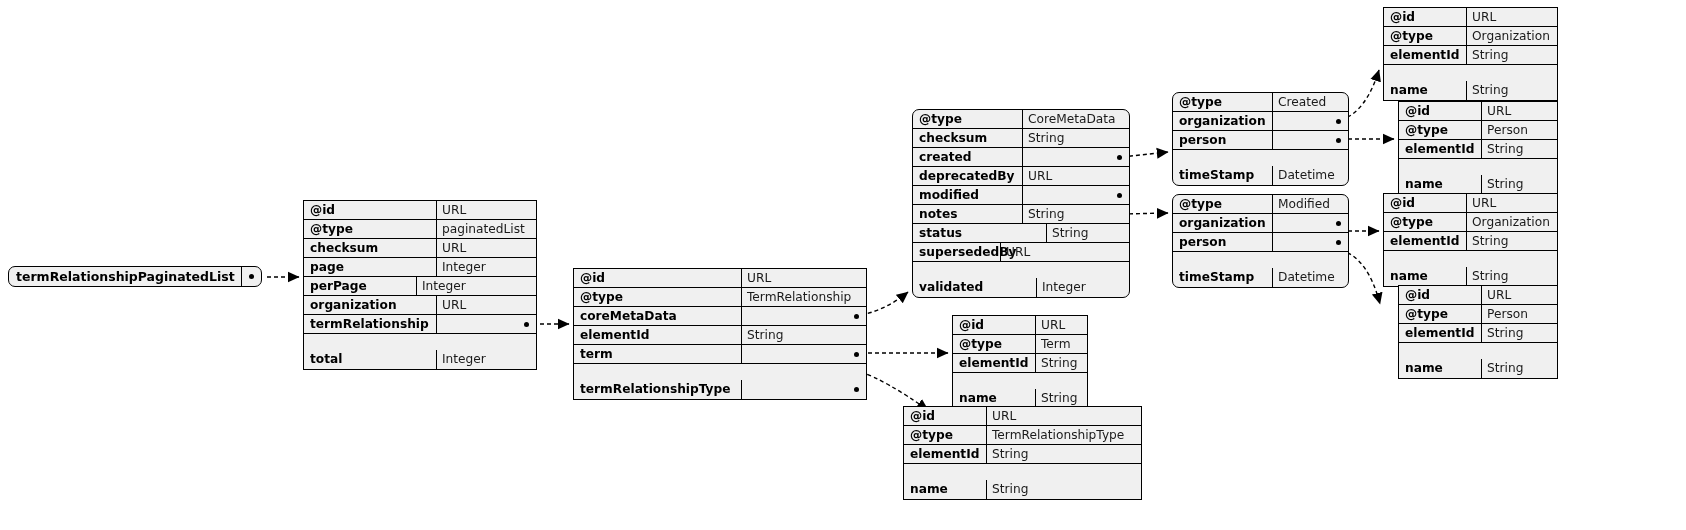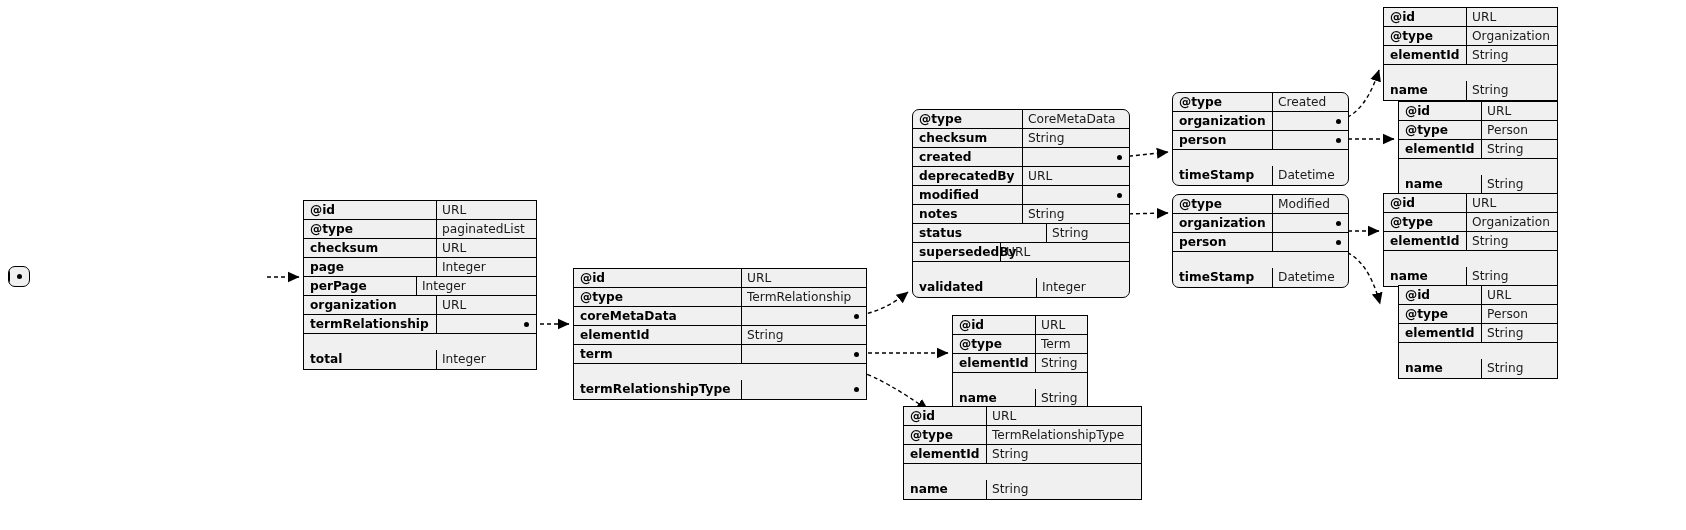--- a/index.html
+++ b/index.html
@@ -132,20 +132,21 @@
       <path d="M1341,139 L1394,139"></path>
       <path d="M1341,231 L1379,231"></path>
       <path d="M1341,250 Q1368,258 1380,304"></path>
       <path d="M861,353 L948,353"></path>
       <path d="M861,372 Q885,380 928,410"></path>
     </g>
   </svg>
 
   <div id="root-node-host">
       <div class="root-node" style="left: 8px; top: 266px;">
+        <div class="root-label">termRelationshipPaginatedList</div>
         <div class="root-port">
           <span class="dot"></span>
         </div>
       </div>
     </div>
   <div id="entity-host">
       <div class="entity sharp" style="left: 303px; top: 200px; width: 234px;">
         <div class="erow">
           <div class="ekey" style="width: 133px;">@id</div>
           <div class="eval">URL</div>

